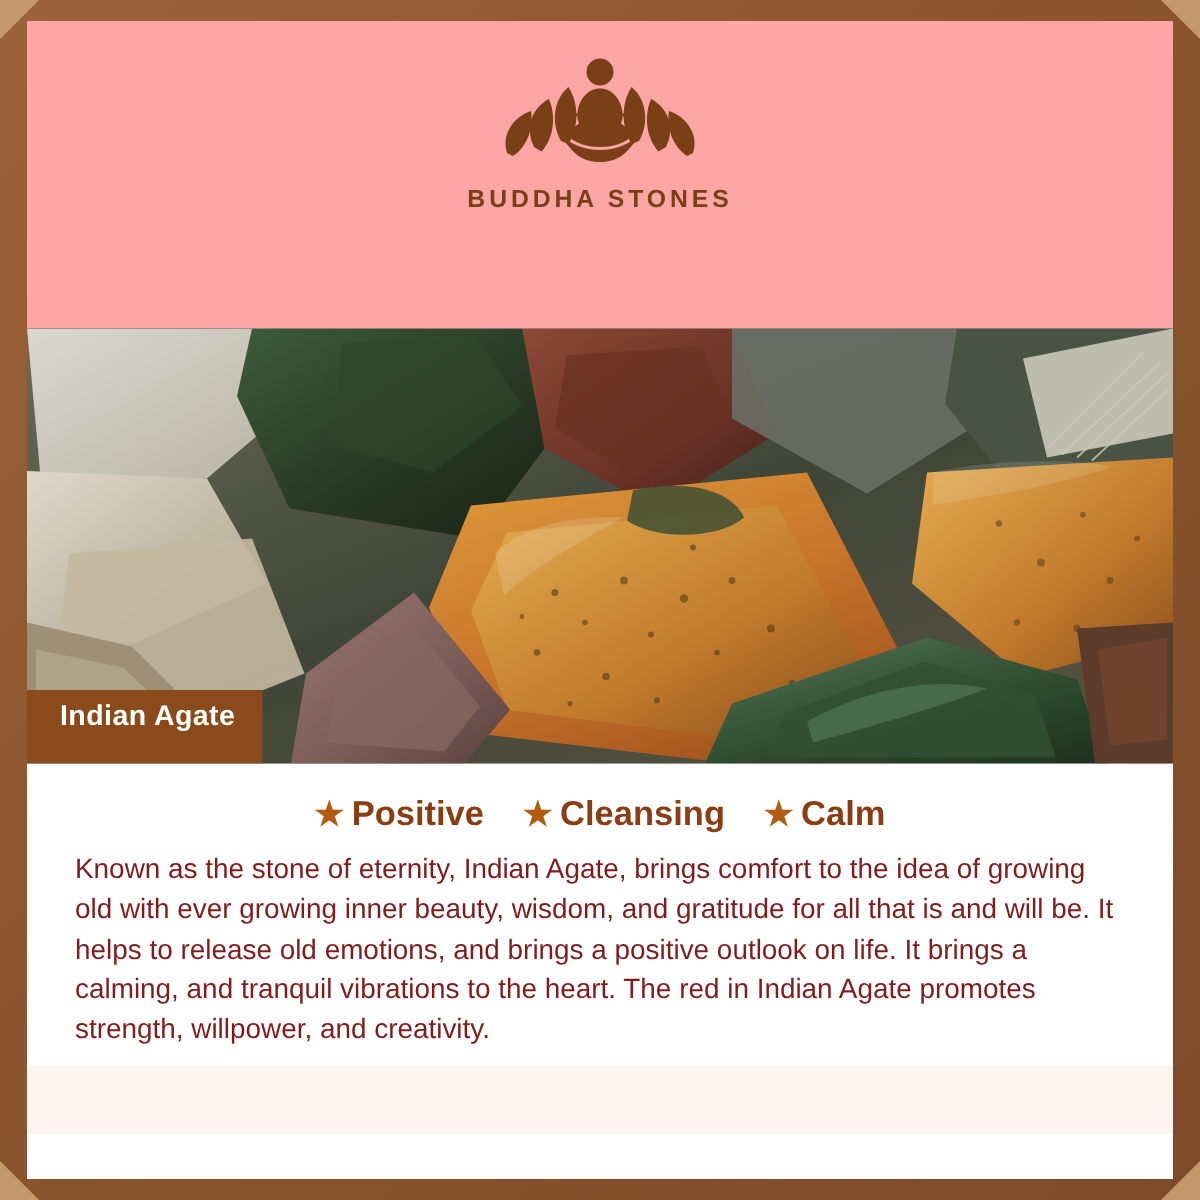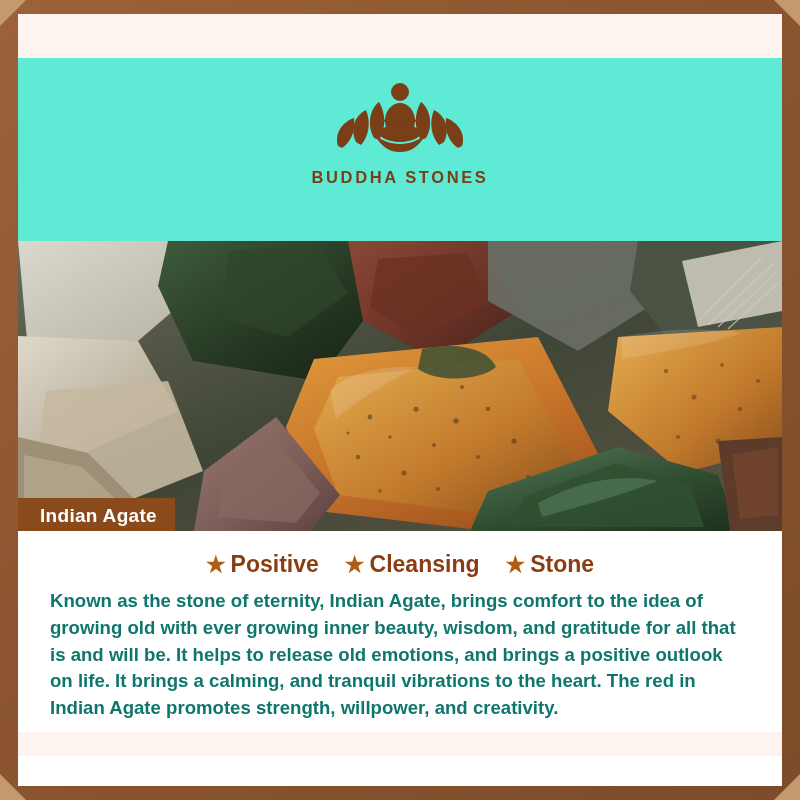--- a/index.html
+++ b/index.html
@@ -60,29 +60,28 @@
     top: 14px;
     width: 764px;
     height: 772px;
     background: #fdf4f0;
     overflow: hidden;
   }
 
   
   .header {
     position: relative;
-    height: 183px;
-    background: #5eead4;
+    height: 205px;
+    background: #fca5a5;
     display: flex;
     flex-direction: column;
     align-items: center;
     justify-content: flex-start;
     padding-top: 14px;
     box-sizing: border-box;
-    margin-top: 44px;
   }
   .logo-wrap {
     display: flex;
     flex-direction: column;
     align-items: center;
   }
   .logo-mark {
     width: 160px;
     height: 92px;
     line-height: 0;
@@ -112,21 +111,21 @@
   }
   .photo svg { display: block; }
   .caption {
     position: absolute;
     left: 0;
     bottom: 0;
     background: #8b4a1c;
     color: #ffffff;
     font-size: 19px;
     font-weight: bold;
-    padding: 7px 18px 4px 22px;
+    padding: 7px 18px 20px 22px;
     letter-spacing: 0.3px;
   }
 
   
   .benefits {
     background: #ffffff;
     padding: 20px 20px 10px 20px;
   }
   .tags {
     display: flex;
@@ -145,23 +144,22 @@
   }
   .star {
     color: #b05c12;
     font-size: 22px;
     line-height: 1;
   }
   .desc {
     margin: 0 12px;
     font-size: 18.6px;
     line-height: 1.44;
-    color: #0f766e;
+    color: #7f1d1d;
     text-align: left;
-    font-weight: bold;
   }
 
   
   .bottom-strip {
     position: absolute;
     left: 18px;
     right: 18px;
     bottom: 14px;
     height: 30px;
     background: #ffffff;
@@ -345,21 +343,21 @@
         <div class="tag">
           <span class="star">★</span>
           <span>Positive</span>
         </div>
         <div class="tag">
           <span class="star">★</span>
           <span>Cleansing</span>
         </div>
         <div class="tag">
           <span class="star">★</span>
-          <span>Stone</span>
+          <span>Calm</span>
         </div>
       </div>
       <p class="desc">Known as the stone of eternity, Indian Agate, brings comfort to the idea of growing old with ever growing inner beauty, wisdom, and gratitude for all that is and will be. It helps to release old emotions, and brings a positive outlook on life. It brings a calming, and tranquil vibrations to the heart. The red in Indian Agate promotes strength, willpower, and creativity.</p>
     </div>
 
   </div>
 
   <div class="bottom-strip"></div>
 </div>
 

